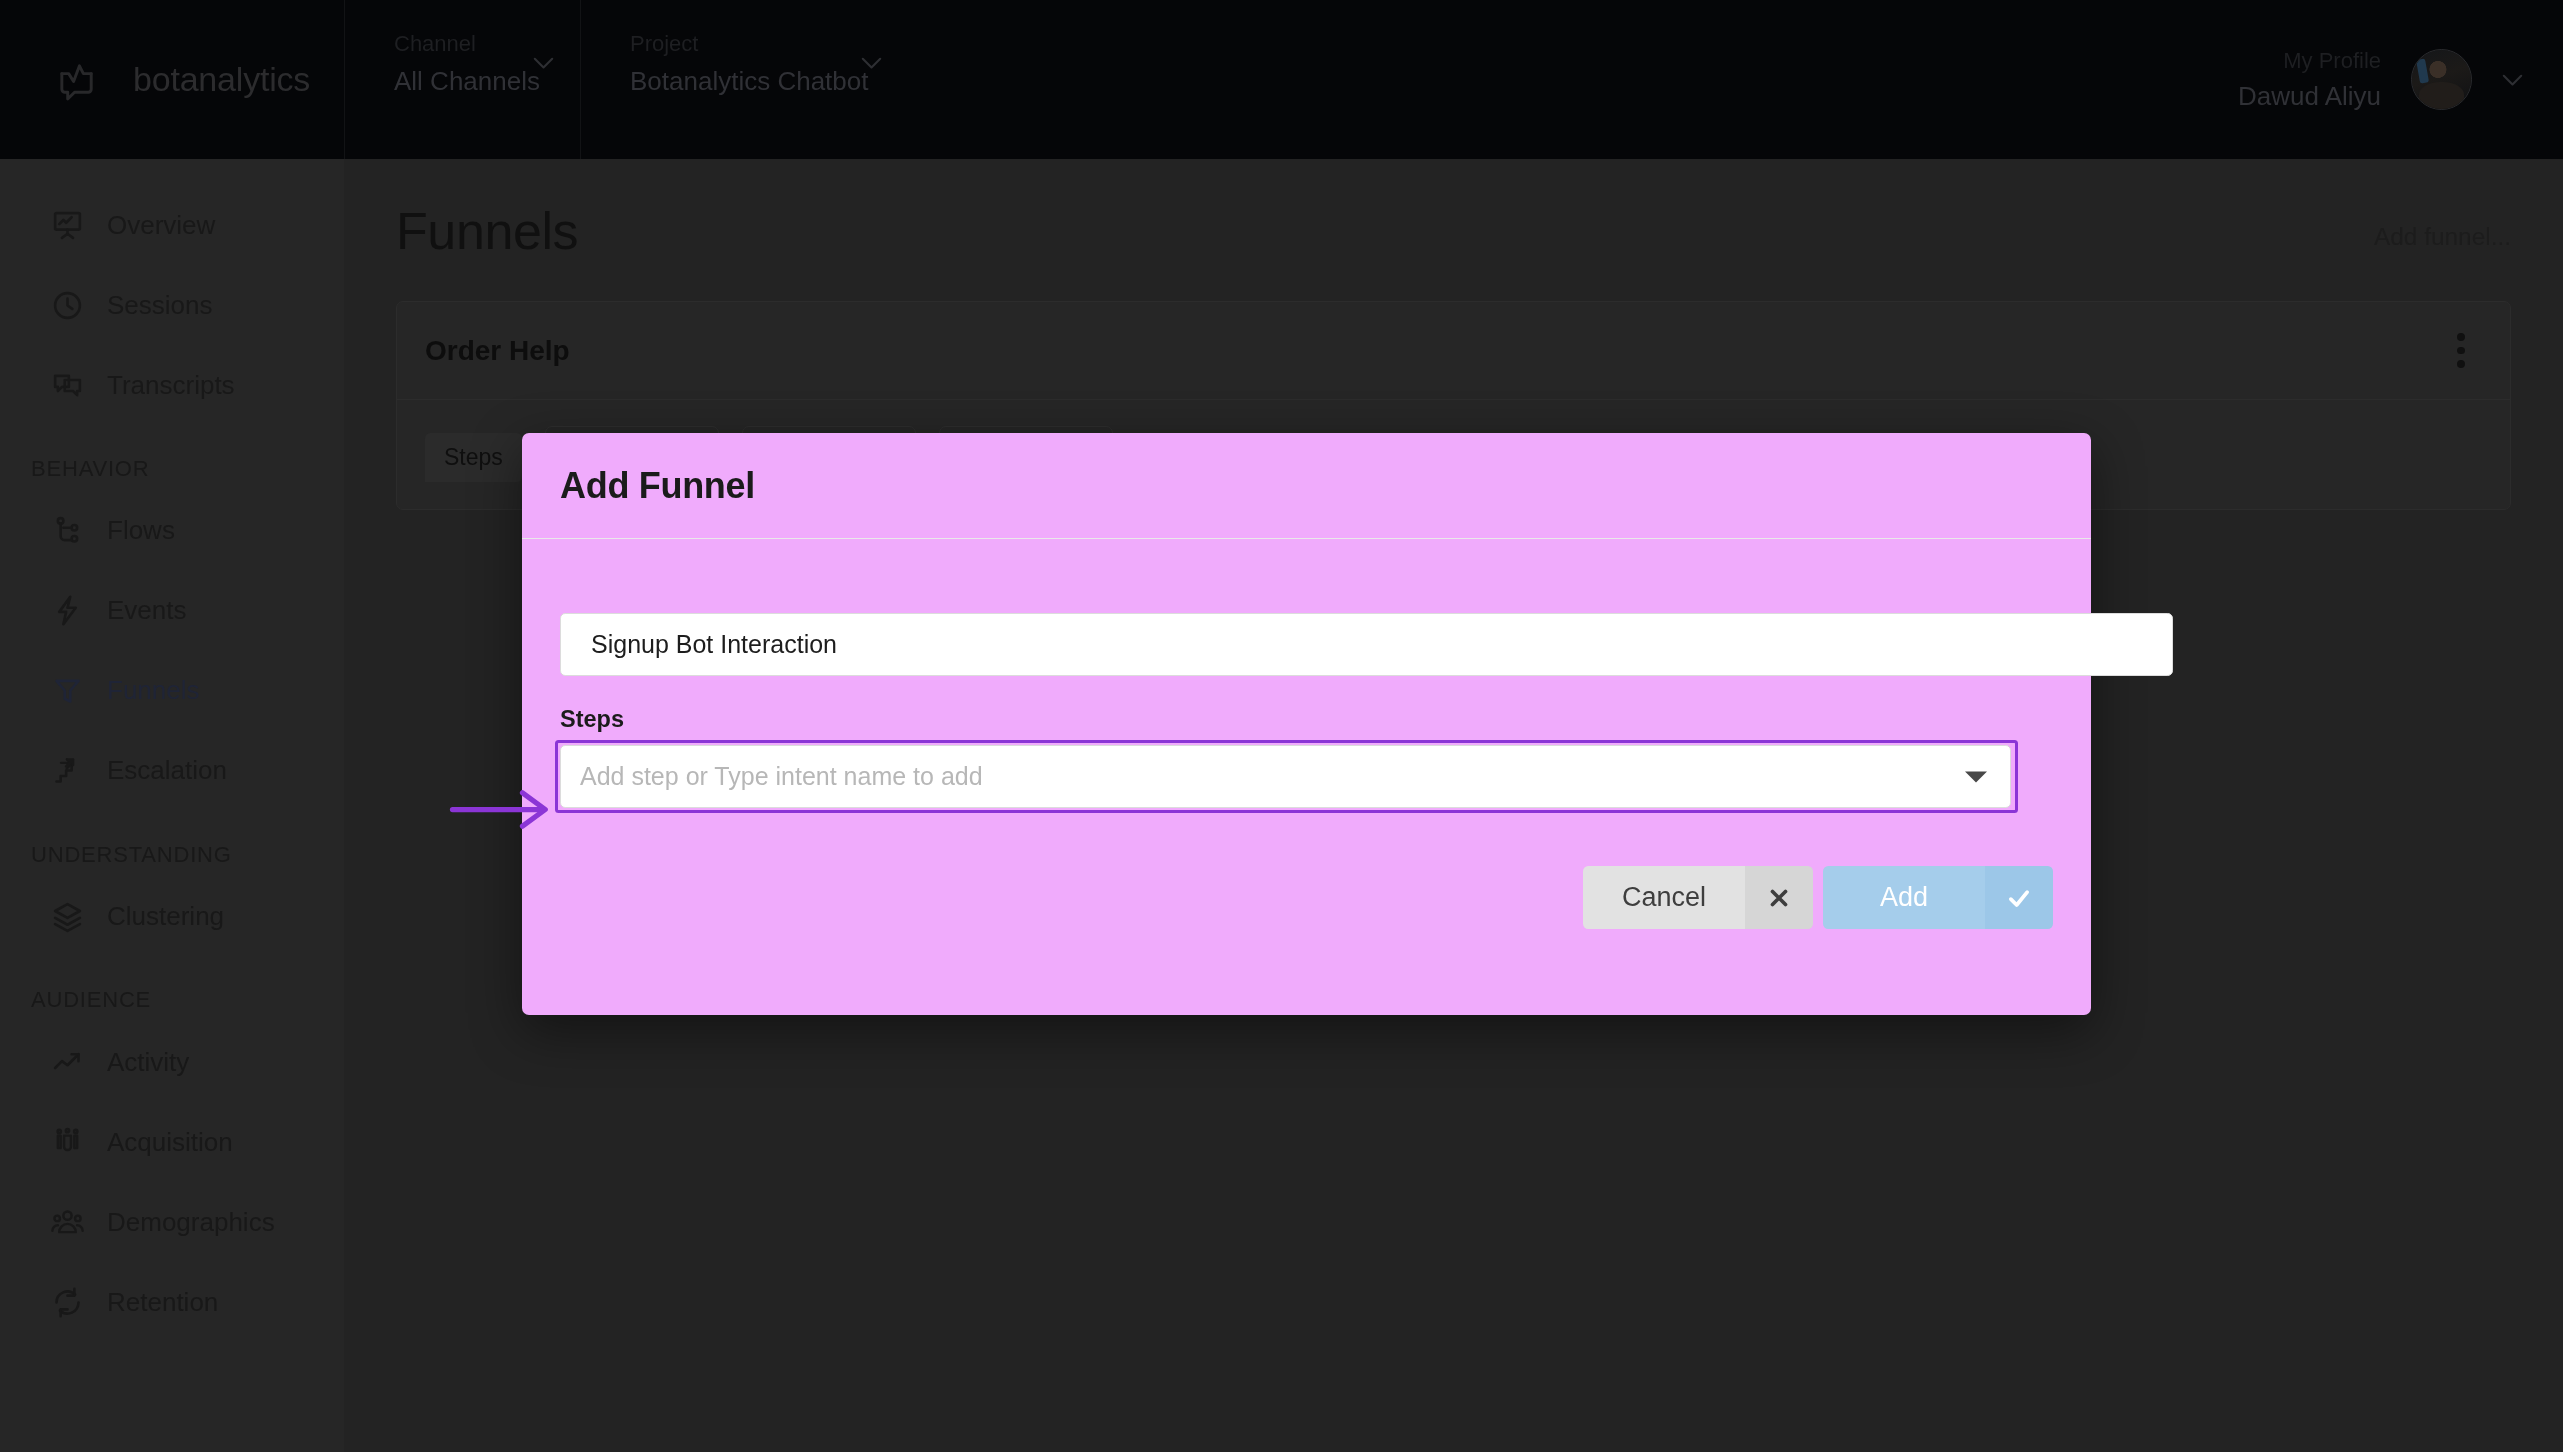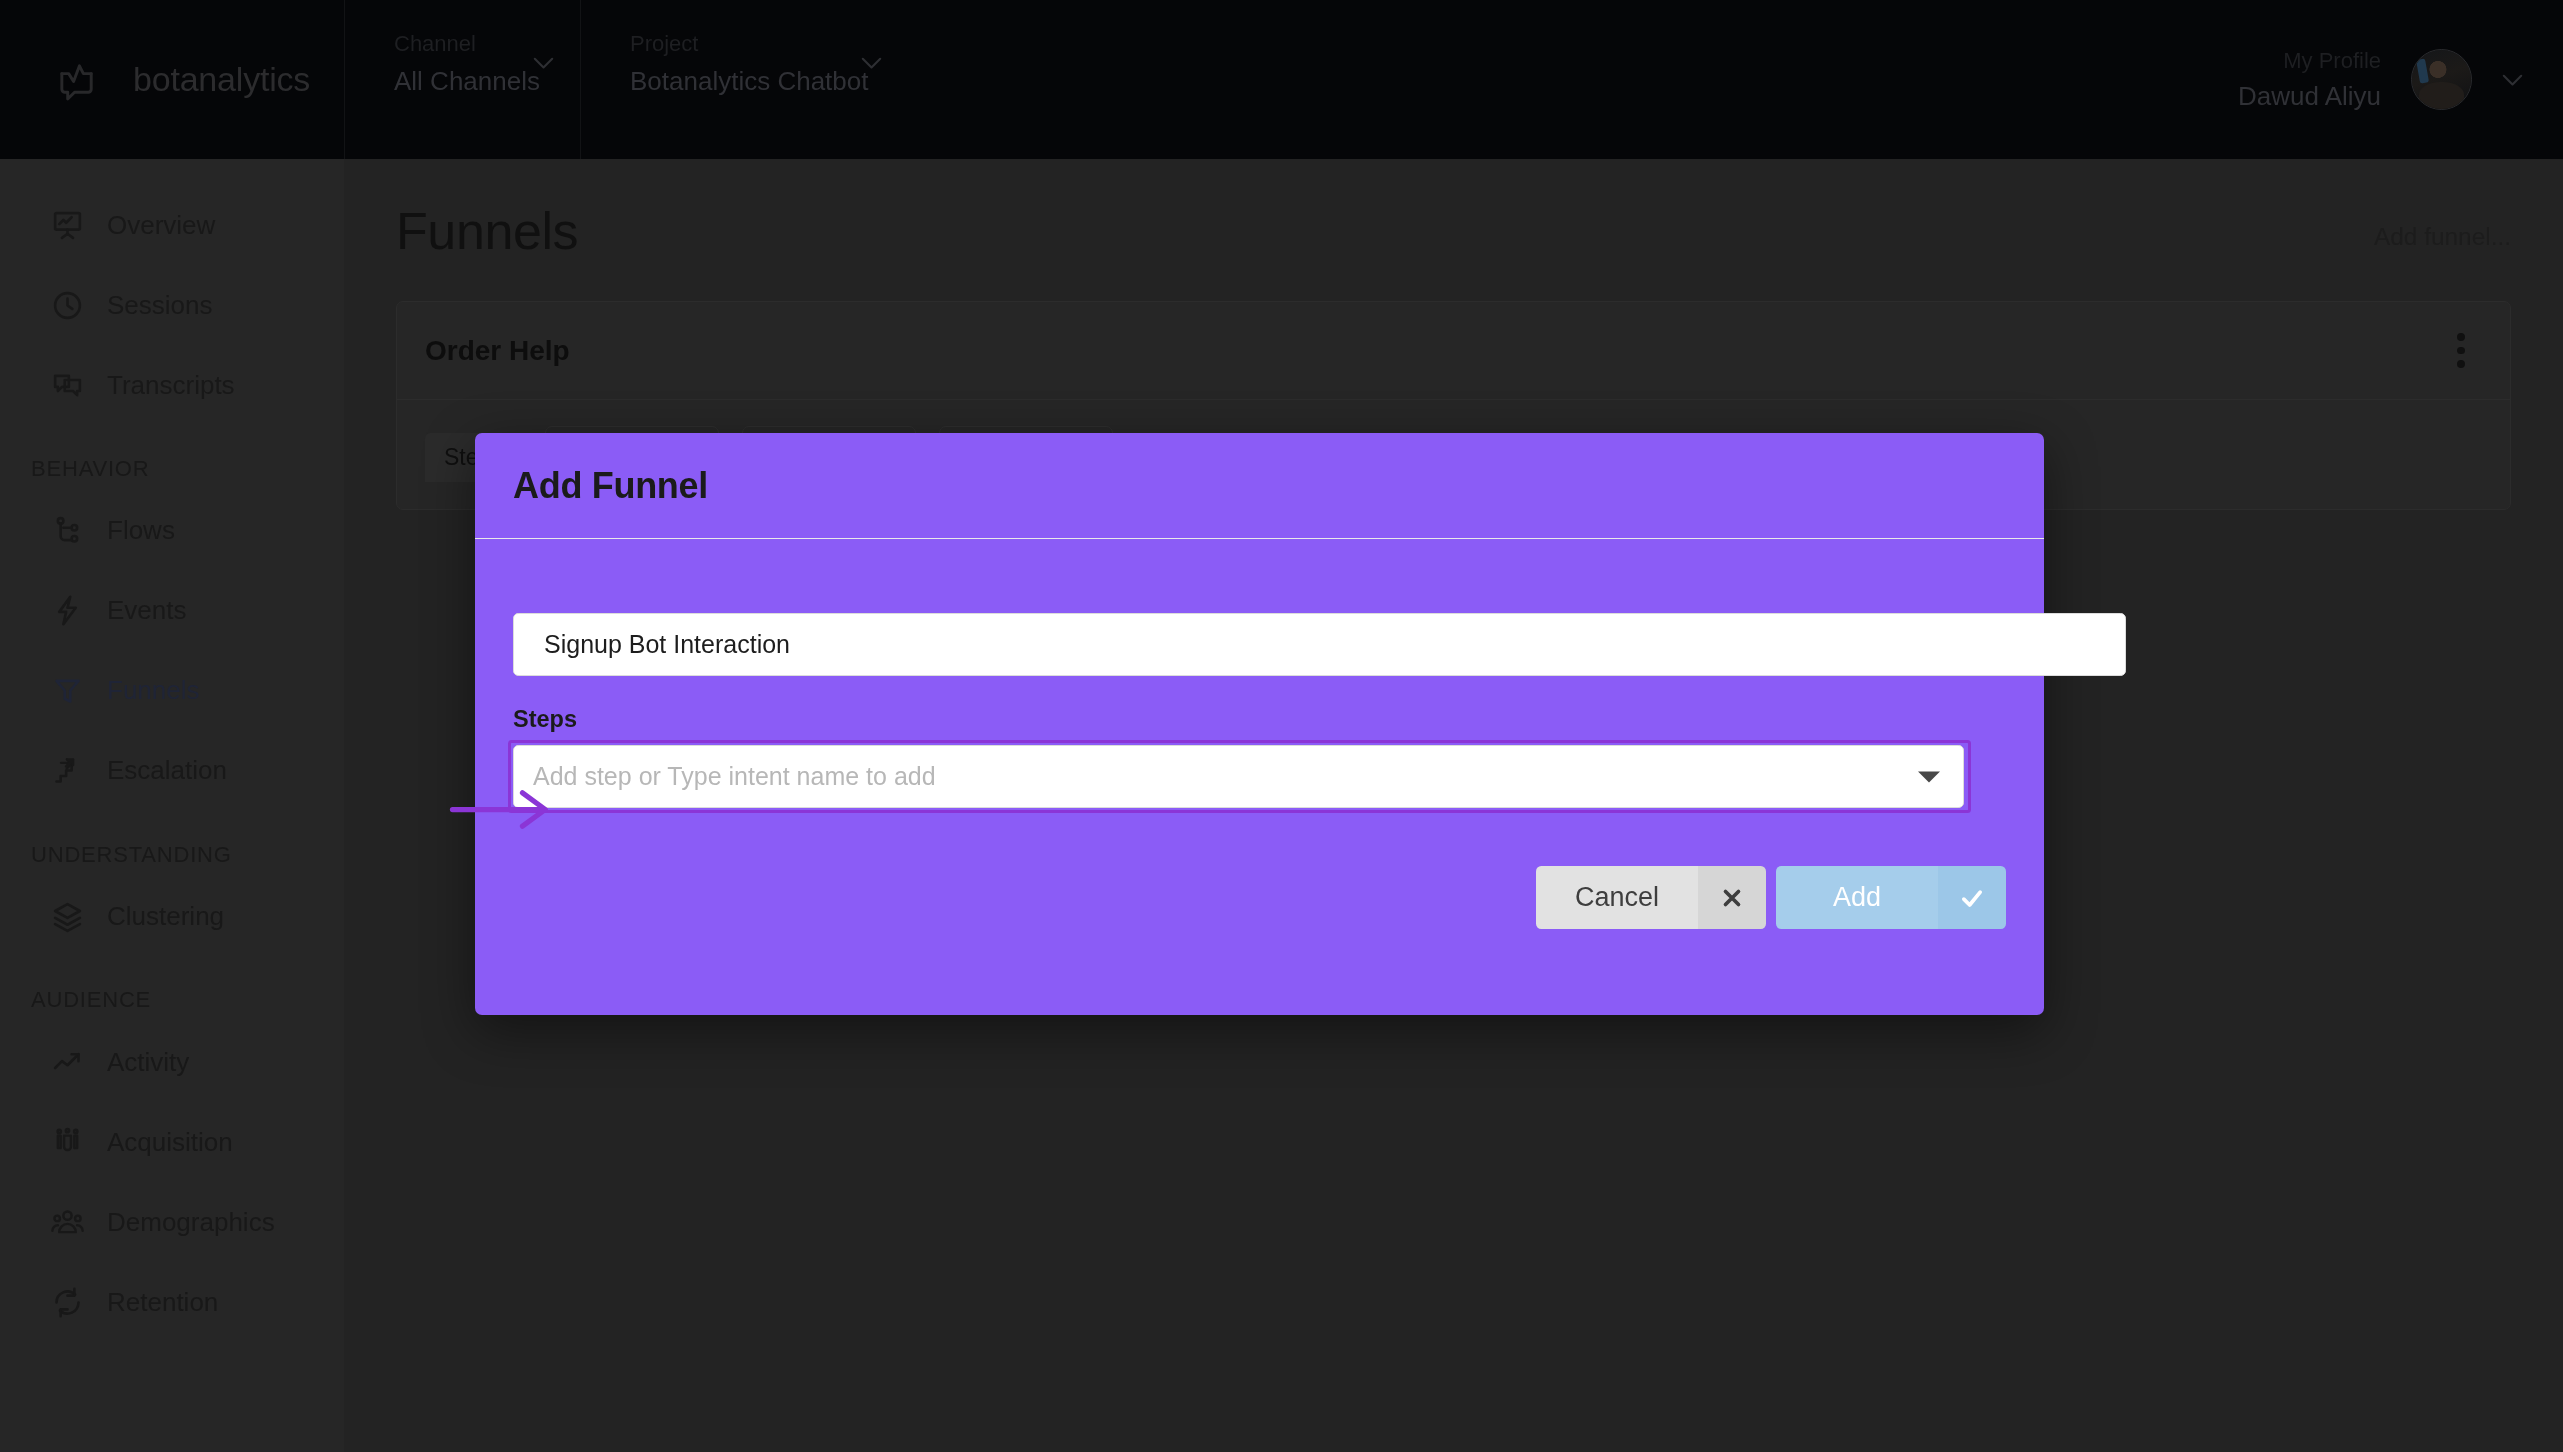--- a/index.html
+++ b/index.html
@@ -126,23 +126,23 @@
     padding: 11.3px 19px; border-radius: 5.2px 5.2px 5.2px 0;
   }
   .step-chip {
     width: 174px; height: 63px;
     border: 0.9px solid #2e2e2e; border-radius: 7px; background: #252525;
   }
 
   
   .modal {
     position: absolute;
-    left: 475px; top: 433px;
+    left: 522px; top: 433px;
     width: 1569px; height: 582px;
-    background: #8b5cf6;
+    background: #f0abfc;
     border-radius: 7px;
     box-shadow: 0 15.7px 52px rgba(0,0,0,.45);
     z-index: 10;
   }
   .modal-head {
     height: 106px; display: flex; align-items: center;
     padding-left: 38px;
     border-bottom: 0.9px solid #e9e9e9;
   }
   .modal-title { font-size: 36px; color: #1b1b1b; font-weight: 700; letter-spacing: -0.3px; }

